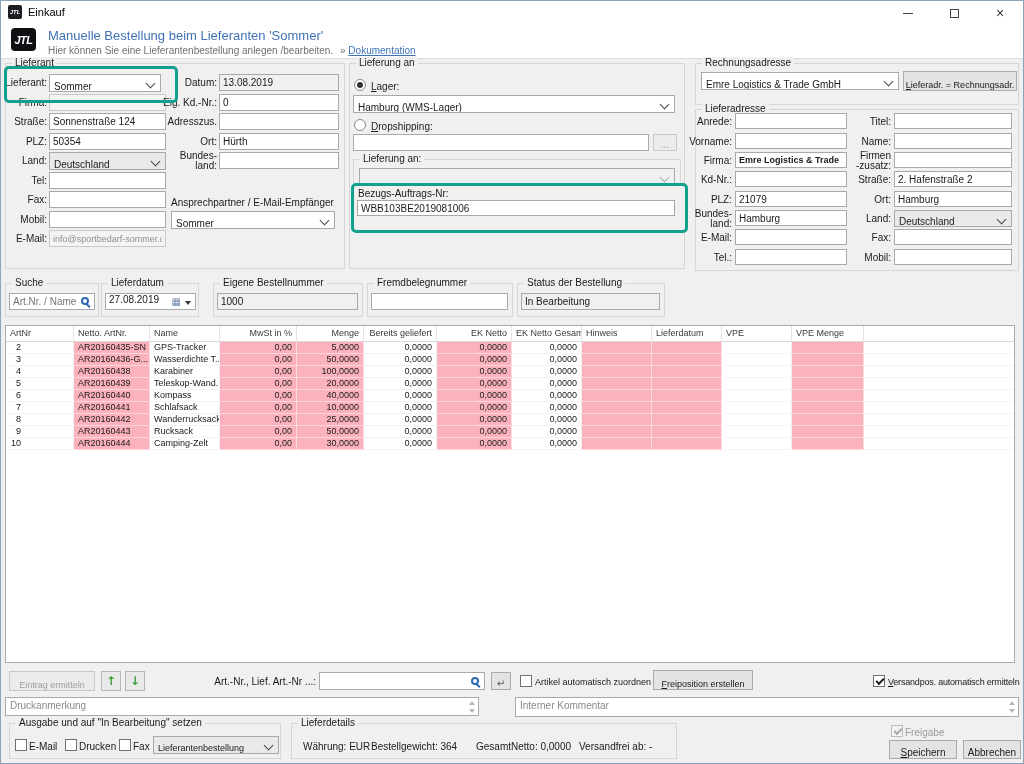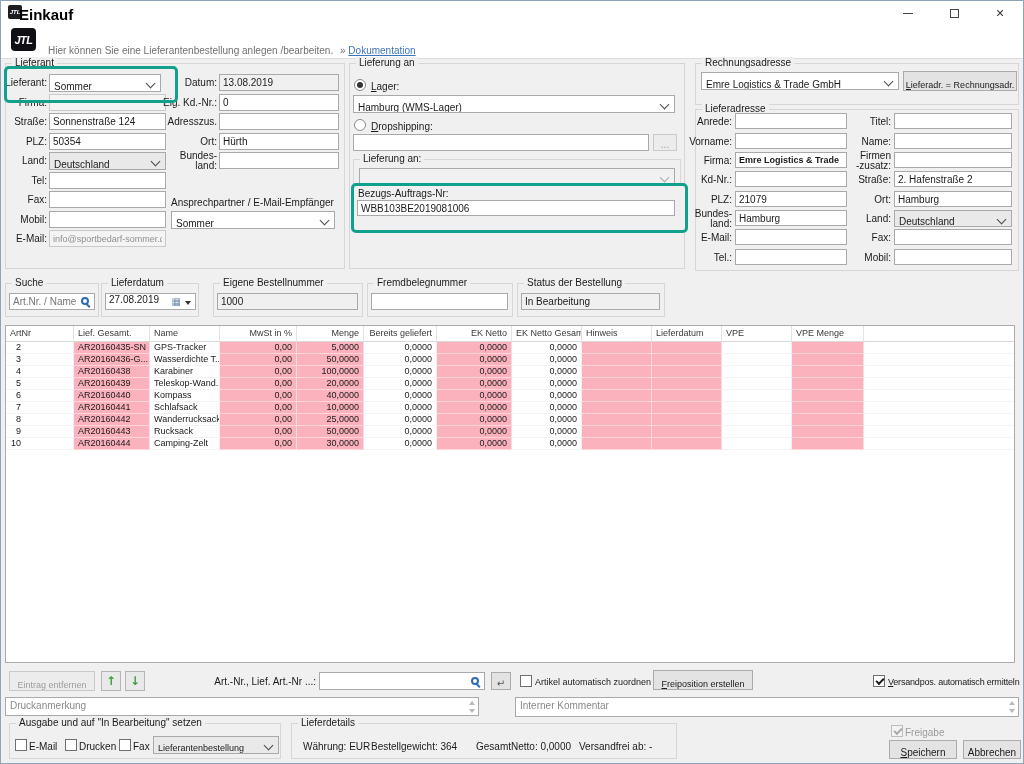--- a/index.html
+++ b/index.html
@@ -2,21 +2,21 @@
 <html><head>
 <meta charset="utf-8">
 <style>
   html,body{margin:0;padding:0;background:#CFCFCF;font-family:"Liberation Sans",sans-serif;}
   .window{position:relative;width:1024px;height:764px;box-sizing:border-box;border:1px solid #8FA3B8;
           background:#F0F0F0;overflow:hidden;font-family:"Liberation Sans",sans-serif;}
   .whitebar{position:absolute;left:0;top:0;width:100%;height:57px;background:#fff;border-bottom:1px solid #DCDCDC;}
   
   .tb-icon{position:absolute;left:7px;top:4px;width:14px;height:14px;background:#1D1D22;border-radius:2px;
            color:#fff;font-size:6px;font-weight:bold;font-style:italic;display:flex;align-items:center;justify-content:center;}
-  .tb-title{position:absolute;left:18px;top:5px;font-size:15px;color:#000;font-weight:bold;}
+  .tb-title{position:absolute;left:27px;top:5px;font-size:11px;color:#000;}
   .wctl{position:absolute;top:0;right:0;display:flex;height:24px;}
   .wctl>div{width:46px;display:flex;align-items:center;justify-content:center;color:#333;font-size:12px;}
   .ico-min{width:10px;height:1px;background:#444;}
   .ico-max{width:9px;height:9px;border:1px solid #444;box-sizing:border-box;}
   
   .logo{position:absolute;left:10px;top:27px;width:25px;height:23px;background:#101014;border-radius:4px;
         color:#fff;font-size:11px;font-weight:bold;font-style:italic;display:flex;align-items:center;justify-content:center;letter-spacing:-.5px;}
   .h-title{position:absolute;left:47px;top:27px;font-size:13px;color:#4073B4;}
   .h-sub{position:absolute;left:47px;top:44px;font-size:10px;color:#707070;}
   .h-sub a{color:#3D74B9;text-decoration:underline;cursor:pointer;}
@@ -96,20 +96,21 @@
     <div>
         <span class="ico-min"></span>
       </div>
     <div>
         <span class="ico-max"></span>
       </div>
     <div style="font-size:14px;">×</div>
   </div>
 
   <div class="logo">JTL</div>
+  <div class="h-title">Manuelle Bestellung beim Lieferanten 'Sommer'</div>
   <div class="h-sub">
     <span>Hier können Sie eine Lieferantenbestellung anlegen /bearbeiten.</span>
     <span class="arr">»</span>
     <a>Dokumentation</a>
   </div>
 
   <div class="grp" style="left:4px;top:62px;width:340px;height:206px;">
     <span class="legend">Lieferant</span>
   </div>
   <div class="hl" style="left:3px;top:65px;width:168px;height:31px;"></div>
@@ -266,21 +267,21 @@
   <input class="tb" style="left: 370px; top: 292px; width: 137px;" value="">
 
   <div class="grp" style="left:516px;top:282px;width:148px;height:34px;">
     <span class="legend">Status der Bestellung</span>
   </div>
   <input class="tb ro" style="left: 520px; top: 292px; width: 139px;" value="In Bearbeitung">
 
   <div class="tbl">
       <div class="thead">
         <div class="th" style="width: 68px; flex: 0 0 auto;">ArtNr</div>
-        <div class="th" style="width: 76px; flex: 0 0 auto;">Lief. Gesamt.</div>
+        <div class="th" style="width: 76px; flex: 0 0 auto;">Netto. ArtNr.</div>
         <div class="th" style="width: 70px; flex: 0 0 auto;">Name</div>
         <div class="th ar" style="width: 77px; flex: 0 0 auto;">MwSt in %</div>
         <div class="th ar" style="width: 67px; flex: 0 0 auto;">Menge</div>
         <div class="th ar" style="width: 73px; flex: 0 0 auto;">Bereits geliefert</div>
         <div class="th ar" style="width: 75px; flex: 0 0 auto;">EK Netto</div>
         <div class="th ar" style="width: 70px; flex: 0 0 auto;">EK Netto Gesamt</div>
         <div class="th" style="width: 70px; flex: 0 0 auto;">Hinweis</div>
         <div class="th" style="width: 70px; flex: 0 0 auto;">Lieferdatum</div>
         <div class="th" style="width: 70px; flex: 0 0 auto;">VPE</div>
         <div class="th" style="width: 72px; flex: 0 0 auto;">VPE Menge</div>
@@ -417,21 +418,21 @@
         <div class="td ar" style="width: 70px; flex: 0 0 auto;">0,0000</div>
         <div class="td pink" style="width: 70px; flex: 0 0 auto;"></div>
         <div class="td pink" style="width: 70px; flex: 0 0 auto;"></div>
         <div class="td" style="width: 70px; flex: 0 0 auto;"></div>
         <div class="td pink" style="width: 72px; flex: 0 0 auto;"></div>
         <div class="td" style="flex: 1 1 0%; border-right: none;"></div>
       </div>
     </div>
 
   <div class="btn dis" style="left:8px;top:670px;width:86px;height:20px;">
-    <span class="btxt" style="font-size:9px;">Eintrag entfernen</span>
+    <span class="btxt" style="font-size:9px;">Eintrag ermitteln</span>
   </div>
   <div class="garrbtn" style="left:100px;top:670px;">
       <span>↑</span>
     </div>
   <div class="garrbtn" style="left:124px;top:670px;">
       <span>↓</span>
     </div>
 
   <div class="lbl" style="left:200px;top:676px;width:115px;">Art.-Nr., Lief. Art.-Nr ...:</div>
   <input class="tb" style="left: 318px; top: 671px; width: 166px; height: 18px; padding-right: 16px;" value="">

